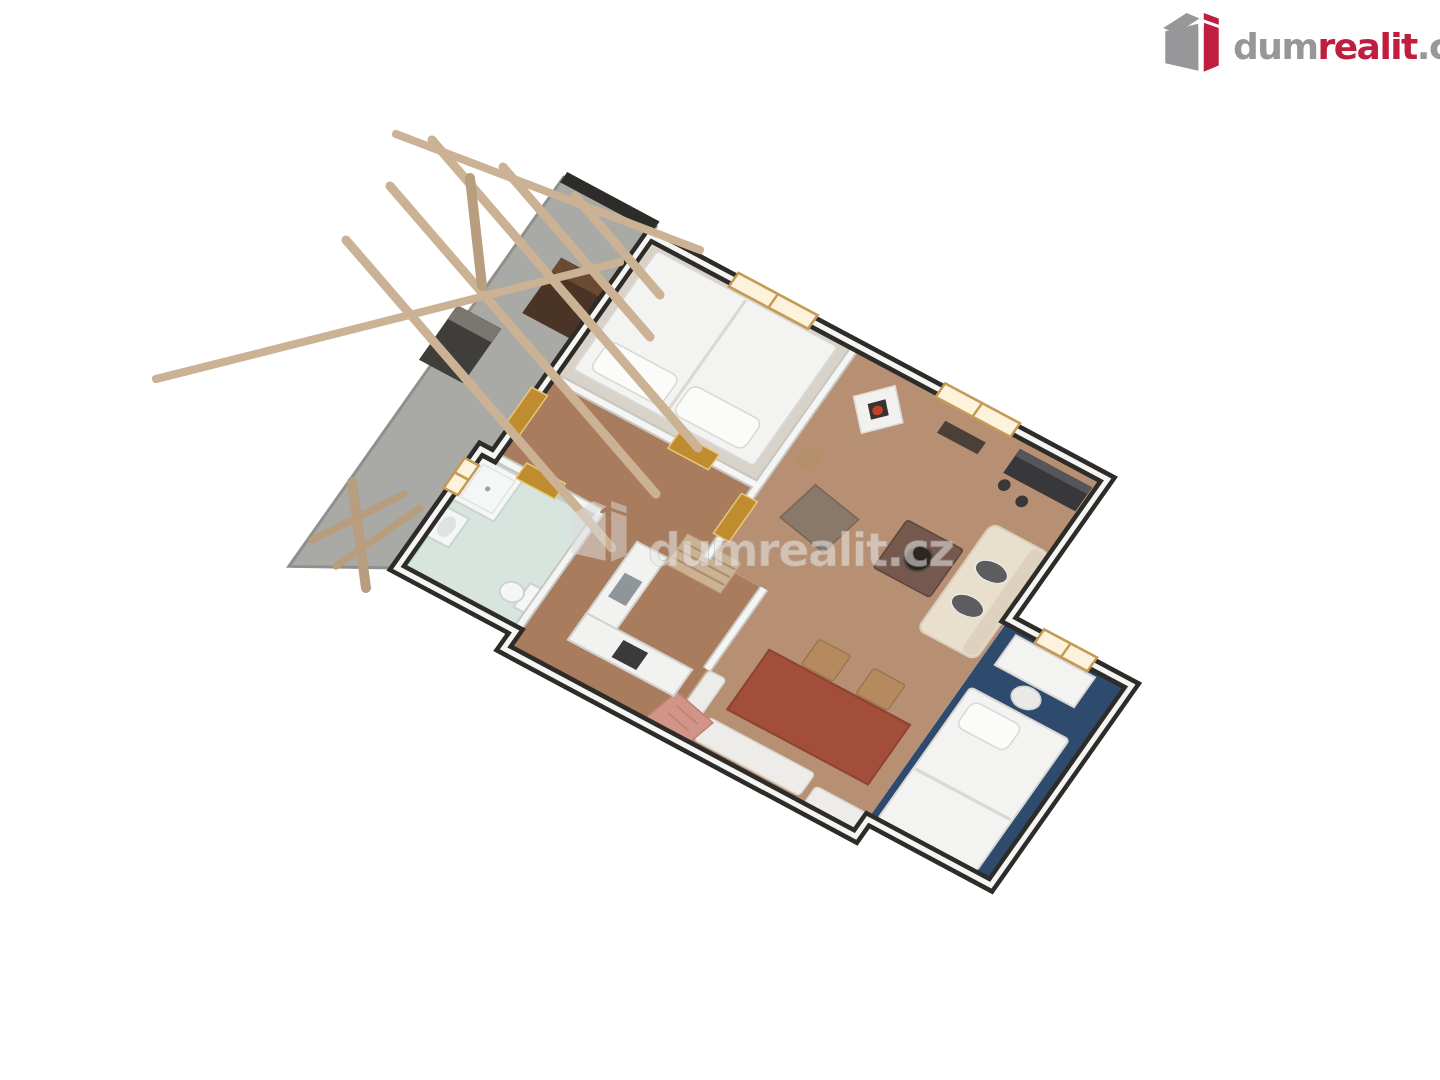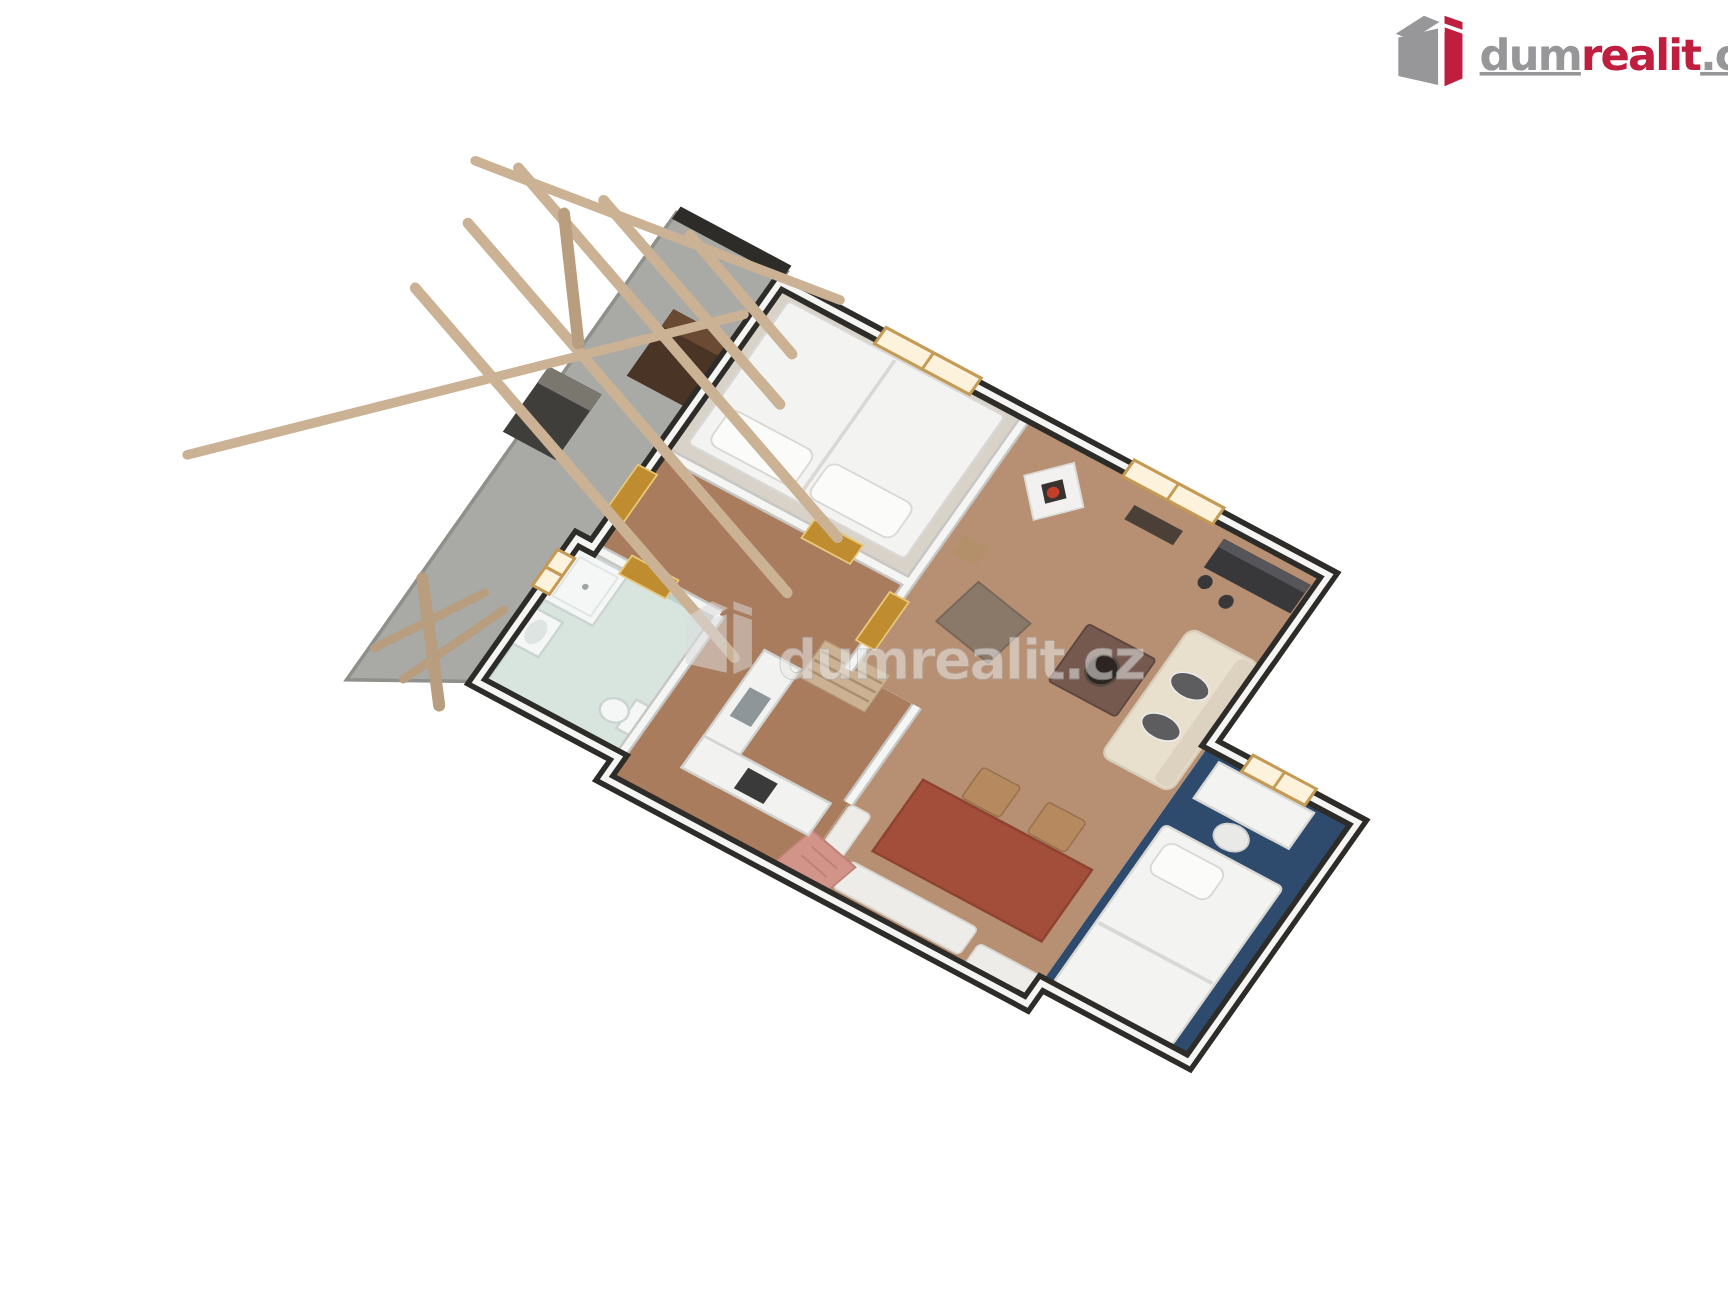--- a/index.html
+++ b/index.html
@@ -75,21 +75,21 @@
   .wm{opacity:.55;}
   .wm-text{fill:#eaeaea;stroke:#a8a8a8;stroke-width:.7;font-weight:bold;font-size:46px;letter-spacing:-1.5px;}
   .wm-icon{--i_gray:#dddddd;--i_red:#d4d4d4;--i_notch:rgba(120,120,120,.25);}
 
   
   .i-gray{fill:var(--i_gray,var(--logo_gray));}
   .i-red{fill:var(--i_red,var(--logo_red));}
   .i-notch{fill:var(--i_notch,#ffffff);}
   .logo{position:absolute;top:12px;left:1163px;display:flex;align-items:center;gap:12px;}
   .logo-text{font-weight:bold;font-size:36px;letter-spacing:-1.5px;line-height:1;padding-top:8px;}
-  .t-gray{color:var(--logo_gray);text-decoration:underline;}
+  .t-gray{color:var(--logo_gray);}
   .t-red{color:var(--logo_red);}
 </style>
 </head>
 <body style="background: rgb(255, 255, 255);">
 
 <div class="stage">
 <svg class="plan" width="1440" height="1080" viewBox="0 0 1440 1080">
   <defs>
     <symbol id="bldg" viewBox="0 0 54 58">
       <path class="i-gray" d="M0,15 L22,1 L34,6 L12,20 Z"></path>

